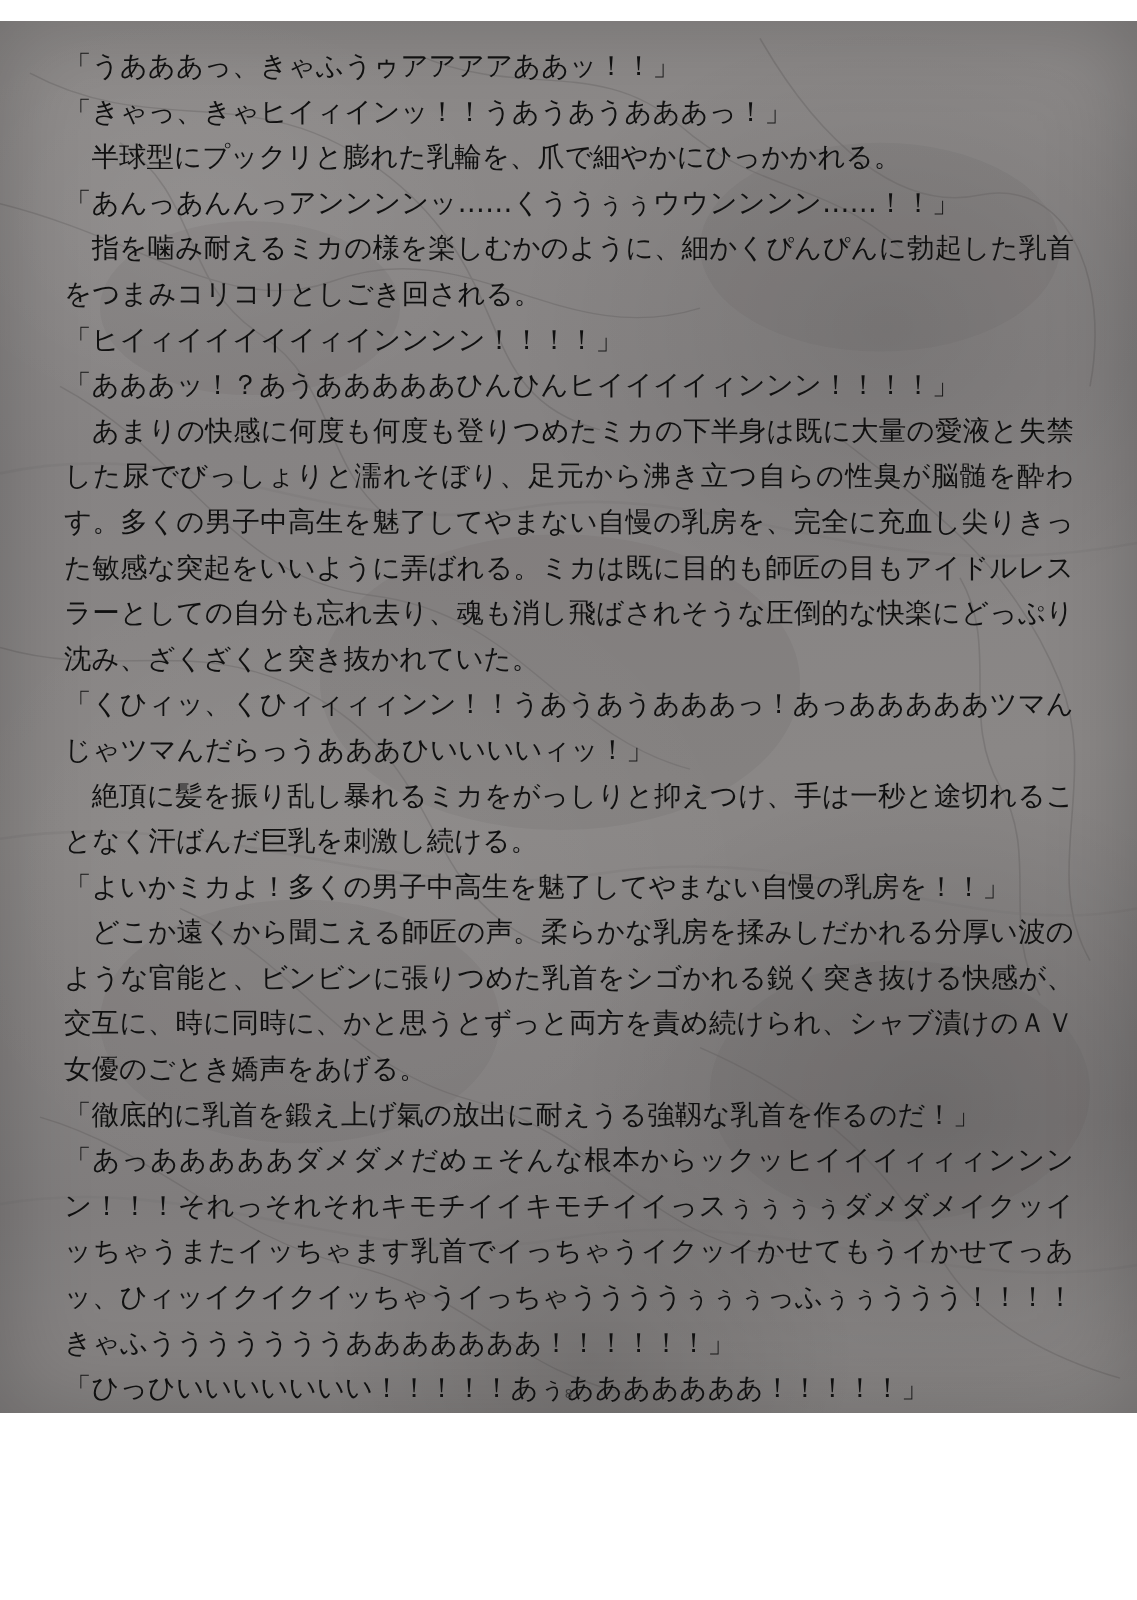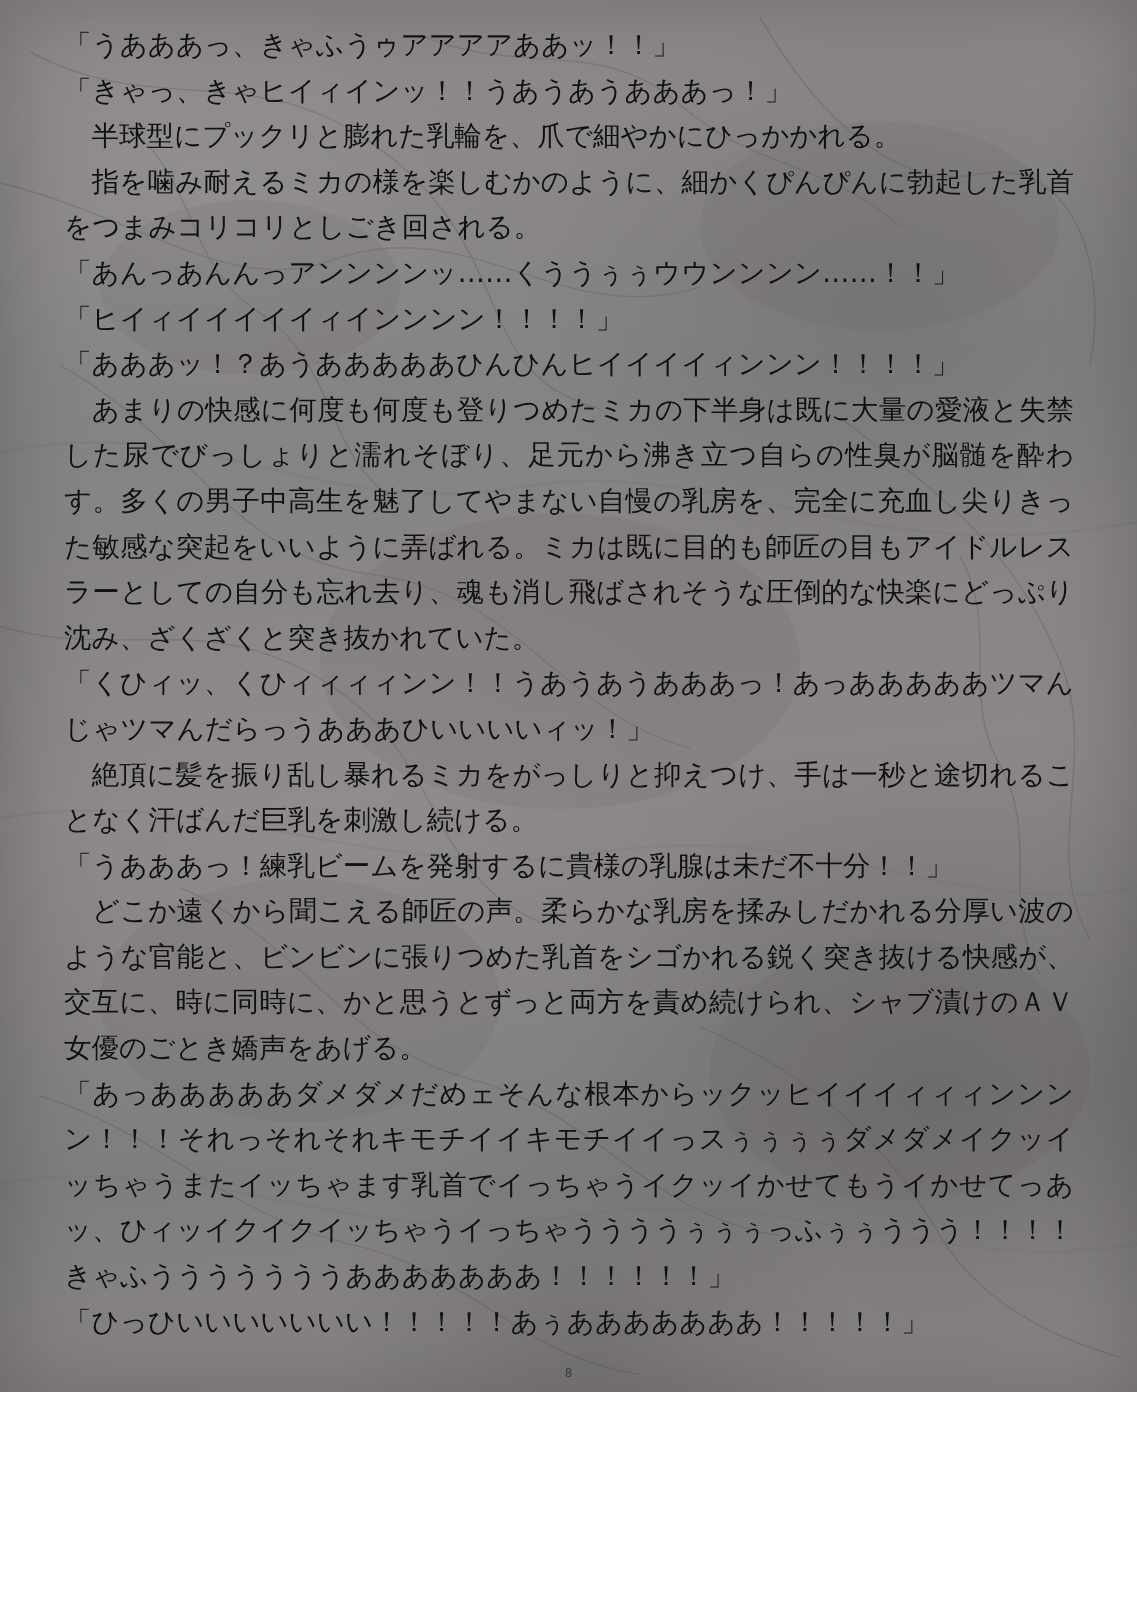--- a/index.html
+++ b/index.html
@@ -7,20 +7,21 @@
     padding: 0;
     background: #ffffff;
   }
   .page {
     position: relative;
     width: 1137px;
     height: 1392px;
     overflow: hidden;
     background: #86efac;
     font-family: "DejaVu Sans", "Liberation Sans", sans-serif;
+    margin-top: 21px;
   }
   
   .art-layer {
     position: absolute;
     inset: 0;
     background:
       radial-gradient(ellipse 420px 300px at 18% 14%, rgba(255,255,255,0.06), rgba(0,0,0,0) 70%),
       radial-gradient(ellipse 520px 420px at 78% 22%, rgba(0,0,0,0.10), rgba(0,0,0,0) 72%),
       radial-gradient(ellipse 600px 500px at 30% 62%, rgba(255,255,255,0.05), rgba(0,0,0,0) 70%),
       radial-gradient(ellipse 520px 460px at 82% 78%, rgba(0,0,0,0.13), rgba(0,0,0,0) 72%),
@@ -106,29 +107,30 @@
       </g>
     </svg>
   </div>
 
   <div class="vignette"></div>
 
   <div class="text-block">
     <p class="para">「うあああっ、きゃふうゥアアアアああッ！！」</p>
     <p class="para">「きゃっ、きゃヒイィインッ！！うあうあうあああっ！」</p>
     <p class="para">　半球型にプックリと膨れた乳輪を、爪で細やかにひっかかれる。</p>
+    <p class="para">「あんっあんんっアンンンンッ……くううぅぅウウンンンン……！！」</p>
     <p class="para">　指を噛み耐えるミカの様を楽しむかのように、細かくぴんぴんに勃起した乳首をつまみコリコリとしごき回される。</p>
-    <p class="para">「あんっあんんっアンンンンッ……くううぅぅウウンンンン……！！」</p>
     <p class="para">「ヒイィイイイイイィインンンン！！！！」</p>
     <p class="para">「あああッ！？あうあああああひんひんヒイイイイィンンン！！！！」</p>
     <p class="para">　あまりの快感に何度も何度も登りつめたミカの下半身は既に大量の愛液と失禁した尿でびっしょりと濡れそぼり、足元から沸き立つ自らの性臭が脳髄を酔わす。多くの男子中高生を魅了してやまない自慢の乳房を、完全に充血し尖りきった敏感な突起をいいように弄ばれる。ミカは既に目的も師匠の目もアイドルレスラーとしての自分も忘れ去り、魂も消し飛ばされそうな圧倒的な快楽にどっぷり沈み、ざくざくと突き抜かれていた。</p>
     <p class="para">「くひィッ、くひィィィィンン！！うあうあうあああっ！あっあああああツマんじゃツマんだらっうあああひいいいいィッ！」</p>
     <p class="para">　絶頂に髪を振り乱し暴れるミカをがっしりと抑えつけ、手は一秒と途切れることなく汗ばんだ巨乳を刺激し続ける。</p>
-    <p class="para">「うあああっ！練乳ビームを発射するに貴様の乳腺は未だ不十分！！」</p>
+    <p class="para">「よいかミカよ！多くの男子中高生を魅了してやまない自慢の乳房を！！」</p>
     <p class="para">　どこか遠くから聞こえる師匠の声。柔らかな乳房を揉みしだかれる分厚い波のような官能と、ビンビンに張りつめた乳首をシゴかれる鋭く突き抜ける快感が、交互に、時に同時に、かと思うとずっと両方を責め続けられ、シャブ漬けのＡＶ女優のごとき嬌声をあげる。</p>
+    <p class="para">「徹底的に乳首を鍛え上げ氣の放出に耐えうる強靱な乳首を作るのだ！」</p>
     <p class="para">「あっあああああダメダメだめェそんな根本からックッヒイイイィィィンンンン！！！それっそれそれキモチイイキモチイイっスぅぅぅぅダメダメイクッイッちゃうまたイッちゃます乳首でイっちゃうイクッイかせてもうイかせてっあッ、ひィッイクイクイッちゃうイっちゃううううぅぅぅっふぅぅううう！！！！きゃふうううううううあああああああ！！！！！！」</p>
     <p class="para">「ひっひいいいいいいい！！！！！あぅあああああああ！！！！！」</p>
 
   </div>
 
   <div class="page-number">8</div>
 
 </div>
 
 </body></html>

